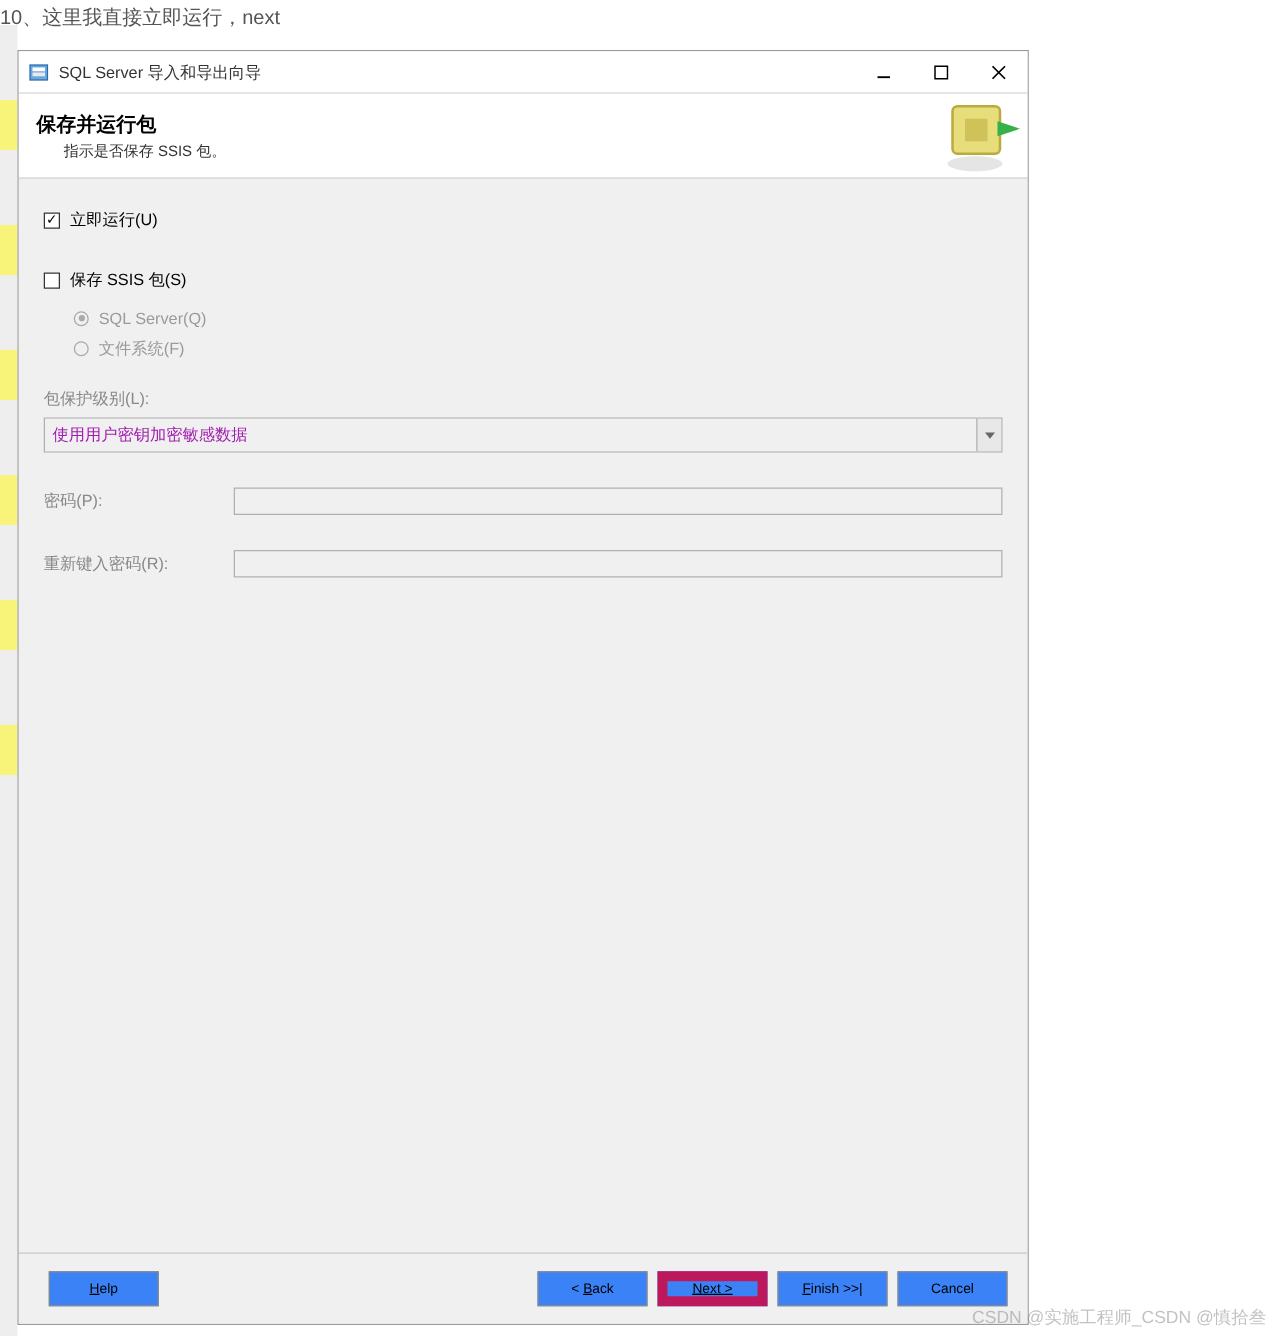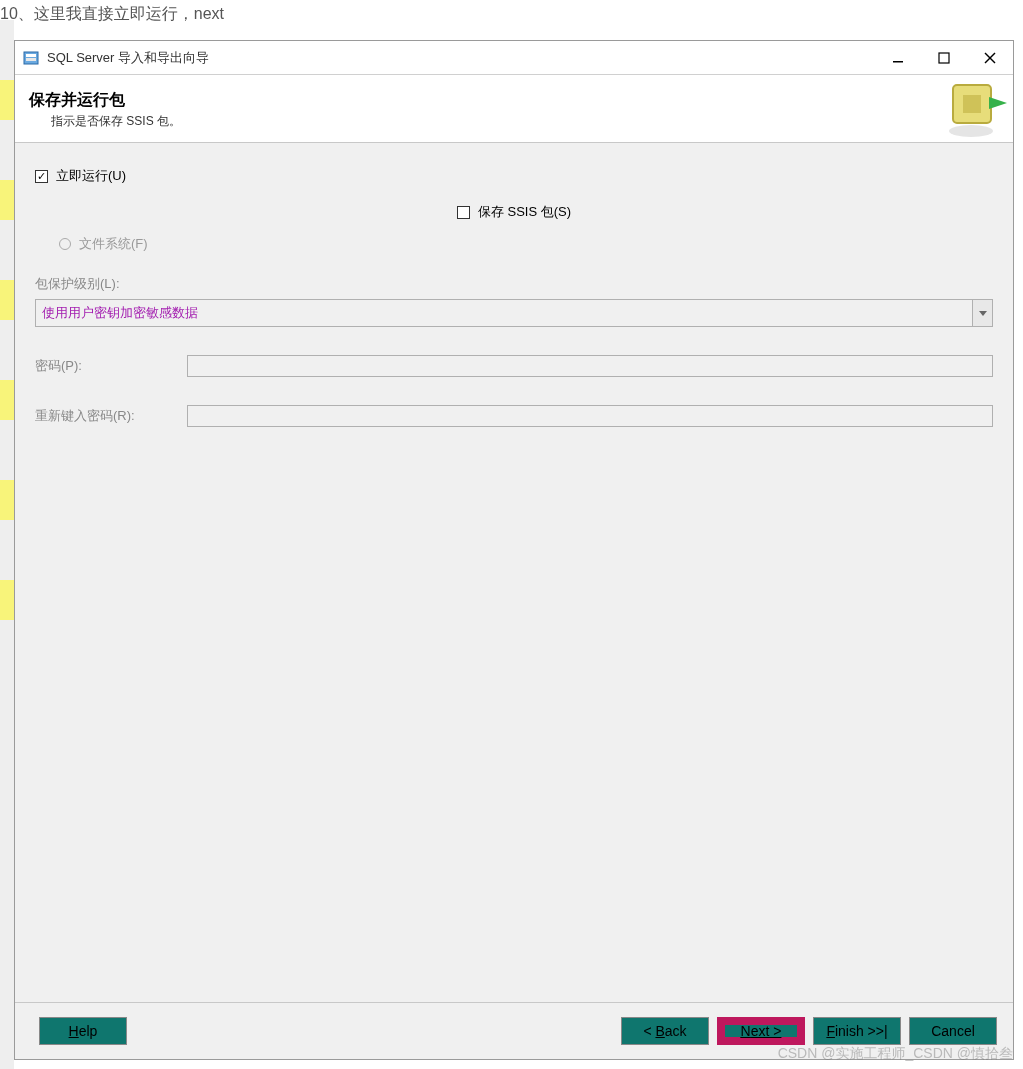--- a/index.html
+++ b/index.html
@@ -26,21 +26,21 @@
     top: 20px;
     width: 14px;
     height: 1050px;
     background: #eee;
   }
   .bg-left .stripe { background: #f8f47a; height: 40px; margin: 60px 0; }
   .wizard-window {
     position: absolute;
     left: 14px;
     top: 40px;
-    width: 1000px;
+    width: 809px;
     height: 1020px;
     border: 1px solid #9a9a9a;
     background: #f0f0f0;
     display: flex;
     flex-direction: column;
   }
   .titlebar {
     height: 34px;
     background: #ffffff;
     border-bottom: 1px solid #d0d0d0;
@@ -179,23 +179,23 @@
     background: #f0f0f0;
     display: flex;
     align-items: center;
     padding: 0 16px;
   }
   .wiz-btn {
     height: 28px;
     min-width: 88px;
     padding: 0 10px;
     border: 1px solid #888;
-    background: #0f766e;
+    background: #3b82f6;
     color: #000;
-    font-size: 14px;
+    font-size: 11px;
     display: inline-flex; align-items: center; justify-content: center;
     cursor: pointer;
   }
   .wiz-btn.default { border: 8px solid #be185d; text-decoration: underline; }
   .wiz-btn u { text-decoration: underline; }
   .footer .spacer { flex: 1; }
   .footer .wiz-btn { margin-left: 8px; }
 
   .watermark {
     position: absolute;
@@ -266,26 +266,32 @@
     </div>
   </div>
 
   <div class="content">
 
     <div class="chk-row">
       <span class="box">✓</span>
       <span>立即运行(U)</span>
     </div>
 
-    <div class="chk-row" style="margin-top:18px;justify-content:center;">
+    <div class="chk-row" style="margin-top:30px;">
       <span class="box"></span>
       <span>保存 SSIS 包(S)</span>
     </div>
 
     <div class="radio-group">
+      <div class="radio-row">
+        <span class="circle">
+            <span class="dot"></span>
+          </span>
+        <span>SQL Server(Q)</span>
+      </div>
       <div class="radio-row">
         <span class="circle"></span>
         <span>文件系统(F)</span>
       </div>
     </div>
 
     <div class="field-label">包保护级别(L):</div>
     <div class="combo">
       <div class="combo-text">使用用户密钥加密敏感数据</div>
       <div class="combo-arrow">

